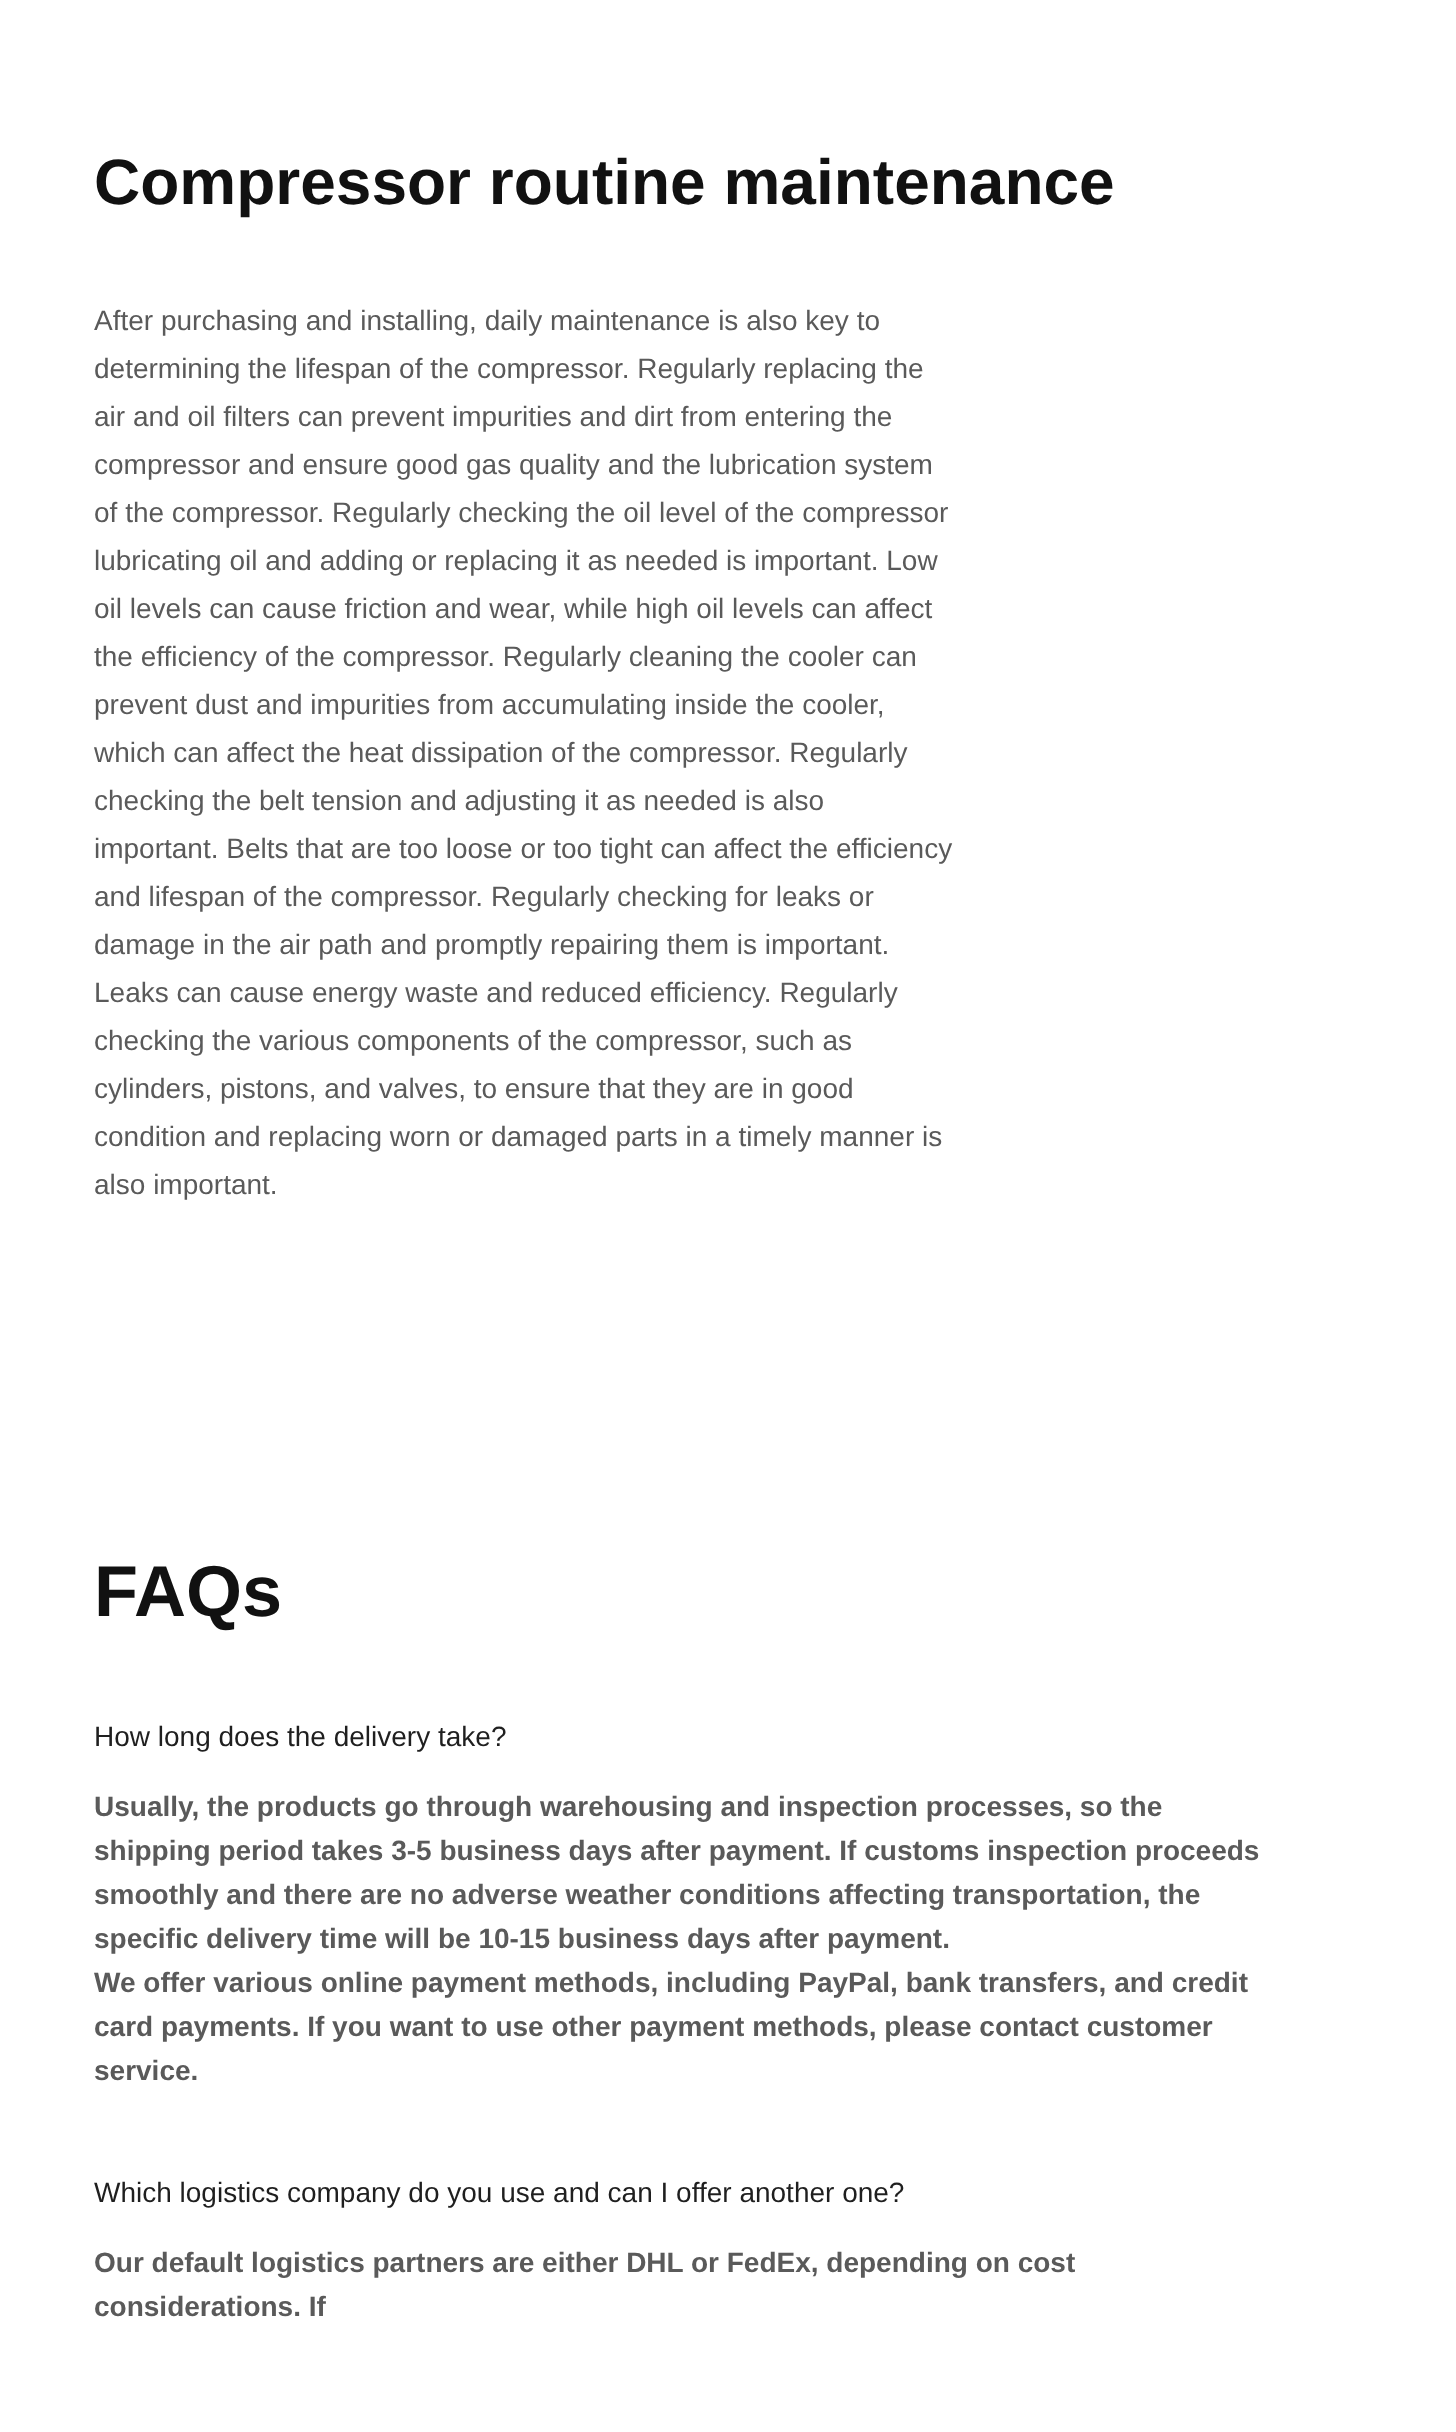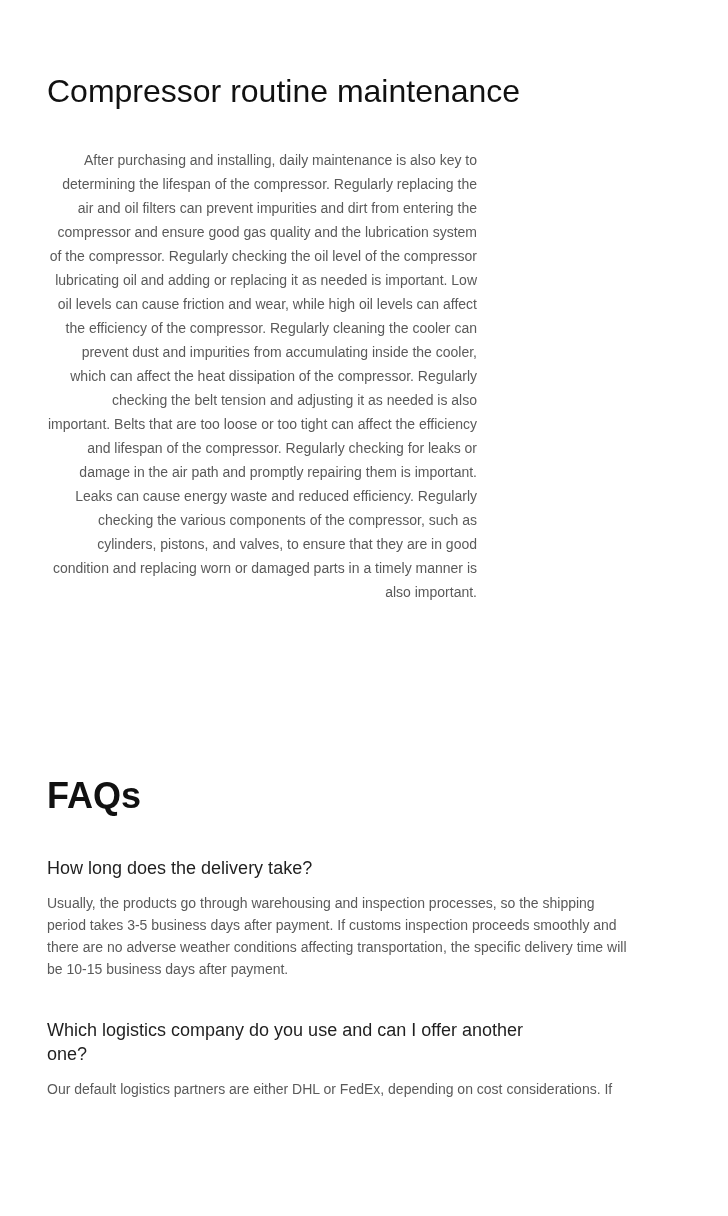--- a/index.html
+++ b/index.html
@@ -14,54 +14,53 @@
     font-family: "Liberation Sans", "DejaVu Sans", sans-serif;
   }
   .page {
     padding: 72px 0 0 47px;
     box-sizing: border-box;
   }
   .article-title {
     margin: 0;
     font-size: 32px;
     line-height: 1.2;
-    font-weight: 400;
+    font-weight: 700;
     color: #111111;
     letter-spacing: 0;
   }
   .article-body {
     margin: 38px 16px 0 0;
     width: 430px;
     font-size: 14px;
     line-height: 24px;
     font-weight: 400;
     color: #5a5a5a;
-    text-align: right;
   }
   .faqs-title {
     margin: 170px 4px 0 0;
     font-size: 36px;
     line-height: 1.2;
     font-weight: 700;
     color: #111111;
   }
   .faq-question {
     margin: 38px 0 12px 0;
     max-width: 520px;
-    font-size: 18px;
+    font-size: 14px;
     line-height: 24px;
     font-weight: 400;
     color: #1f1f1f;
   }
   .faq-answer {
     margin: 0;
     max-width: 585px;
     font-size: 14px;
     line-height: 22px;
-    font-weight: 400;
+    font-weight: 700;
     color: #5a5a5a;
   }
 </style>
 </head>
 <body>
 
 <div class="page">
 
   <h1 class="article-title">Compressor routine maintenance</h1>
 
@@ -70,20 +69,21 @@
   <h2 class="faqs-title">FAQs</h2>
 
   <section>
 
     <div>
       <h3 class="faq-question">How long does the delivery take?</h3>
       <p class="faq-answer">Usually, the products go through warehousing and inspection processes, so the shipping period takes 3-5 business days after payment. If customs inspection proceeds smoothly and there are no adverse weather conditions affecting transportation, the specific delivery time will be 10-15 business days after payment.</p>
     </div>
 
     <div>
+      <p class="faq-answer">We offer various online payment methods, including PayPal, bank transfers, and credit card payments. If you want to use other payment methods, please contact customer service.</p>
     </div>
 
     <div>
       <h3 class="faq-question">Which logistics company do you use and can I offer another one?</h3>
       <p class="faq-answer">Our default logistics partners are either DHL or FedEx, depending on cost considerations. If</p>
     </div>
 
   </section>
 
 </div>

